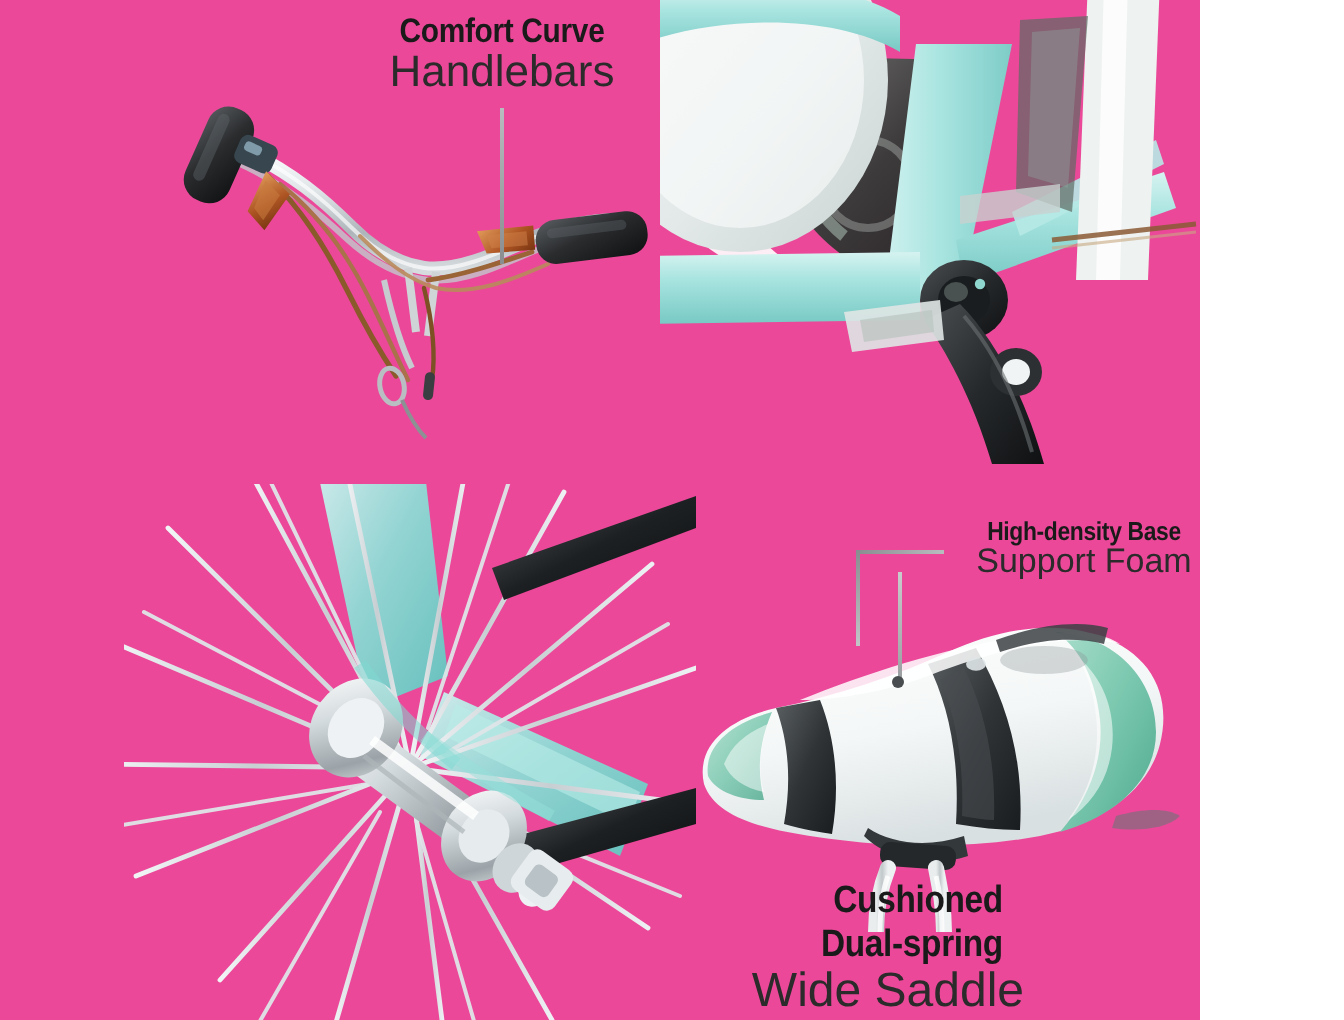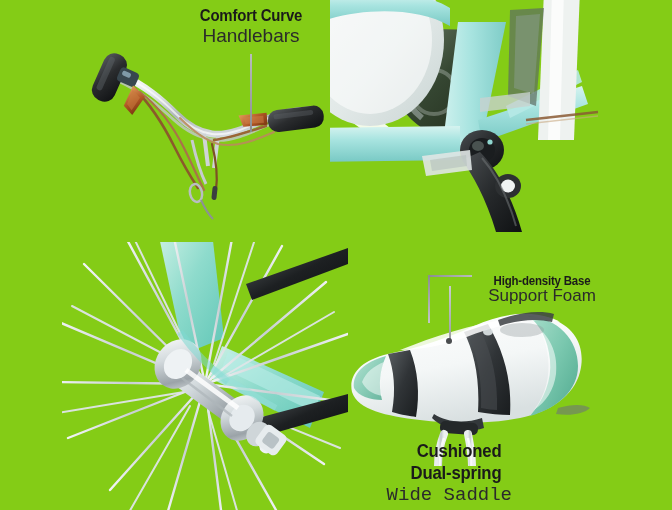--- a/index.html
+++ b/index.html
@@ -5,23 +5,23 @@
   html, body {
     margin: 0;
     padding: 0;
     background: #ffffff;
   }
   body {
     font-family: "Liberation Sans", sans-serif;
   }
   #page {
     position: relative;
-    width: 672px;
+    width: 600px;
     height: 510px;
-    background: #84cc16;
+    background: #ec4899;
     overflow: hidden;
   }
 
   
   .callout { position: absolute; }
   .cl-bold {
     font-family: "Liberation Sans Narrow", "Liberation Sans", sans-serif;
     font-weight: bold;
     color: #1a1a1a;
     letter-spacing: -0.2px;
@@ -30,29 +30,29 @@
   }
   .cl-light {
     font-family: "Liberation Sans", sans-serif;
     font-weight: 400;
     color: #2b2b2b;
     white-space: nowrap;
   }
 
   #callout-handlebars { left: 186px; top: 6px; text-align: center; width: 130px; }
   #callout-handlebars .cl-bold { font-size: 17px; line-height: 20px; transform-origin: center; }
-  #callout-handlebars .cl-light { font-size: 19px; line-height: 20px; text-align: center; }
-
-  #callout-base { left: 472px; top: 258px; width: 140px; text-align: center; margin-top: 15px; }
+  #callout-handlebars .cl-light { font-size: 22px; line-height: 20px; text-align: center; }
+
+  #callout-base { left: 472px; top: 258px; width: 140px; text-align: center; }
   #callout-base .cl-bold { font-size: 13px; line-height: 15px; transform-origin: center; }
   #callout-base .cl-light { font-size: 17px; line-height: 16px; }
 
   #callout-saddle { left: 336px; top: 440px; width: 176px; text-align: right; }
   #callout-saddle .cl-bold { font-size: 19px; line-height: 22px; transform-origin: center; }
-  #callout-saddle .cl-light { font-size: 19px; line-height: 23px; font-family: Liberation Mono, monospace; }
+  #callout-saddle .cl-light { font-size: 24px; line-height: 23px; }
 
   
   .leader { position: absolute; background: #8d9093; }
   #leader-handlebars-v { left: 250px; top: 54px; width: 2px; height: 78px;
     background: linear-gradient(#b9bcbe, #8a8d90); }
   #leader-base-h { left: 428px; top: 275px; width: 44px; height: 2px;
     background: linear-gradient(90deg,#8a8d90,#b9bcbe); }
   #leader-base-v { left: 428px; top: 275px; width: 2px; height: 48px;
     background: linear-gradient(#8a8d90,#c3c6c8); }
   #leader-saddle-v { left: 449px; top: 286px; width: 2px; height: 56px;

